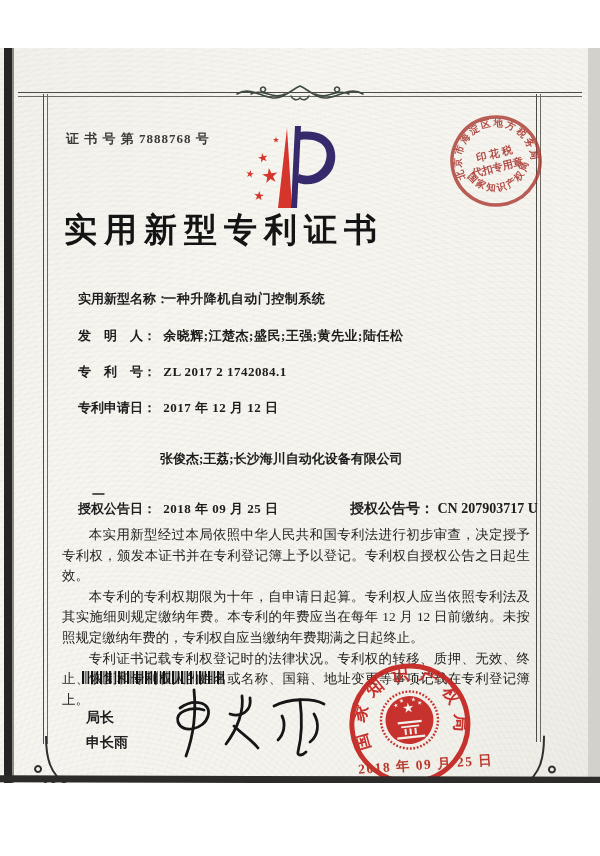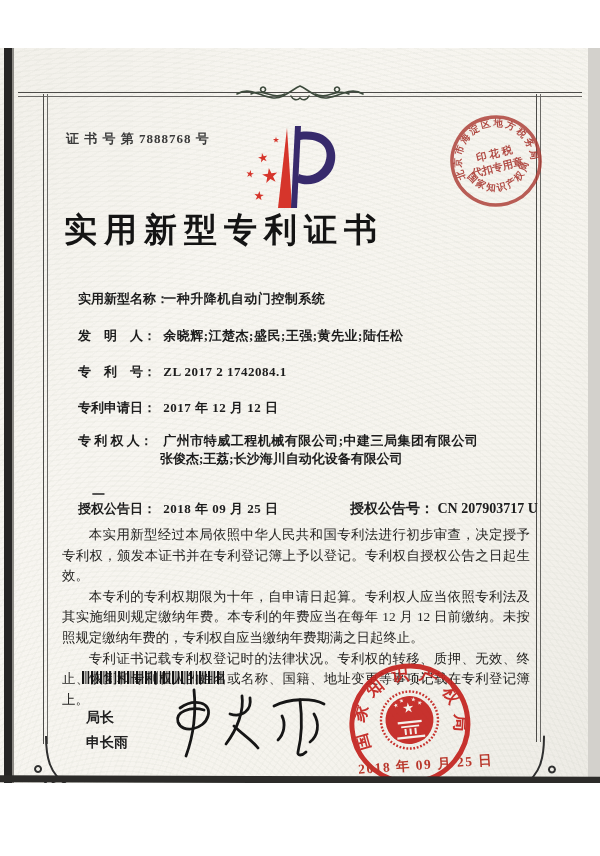--- a/index.html
+++ b/index.html
@@ -120,24 +120,20 @@
     <span class="lab">发　明　人：</span>
     <span class="val">余晓辉;江楚杰;盛民;王强;黄先业;陆任松</span>
   </div>
   <div class="row" style="top:315px">
     <span class="lab">专　利　号：</span>
     <span class="val">ZL 2017 2 1742084.1</span>
   </div>
   <div class="row" style="top:351px">
     <span class="lab">专利申请日：</span>
     <span class="val">2017 年 12 月 12 日</span>
-  </div>
-  <div class="row" style="top:384px">
-    <span class="lab">专 利 权 人：</span>
-    <span class="val">广州市特威工程机械有限公司;中建三局集团有限公司</span>
   </div>
   <div class="val-line2" style="left:160px;top:402px">张俊杰;王荔;长沙海川自动化设备有限公司</div>
   <div class="val-line2" style="left:92px;top:438px">一</div>
   <div class="row" style="top:452px">
     <span class="lab">授权公告日：</span>
     <span class="val">2018 年 09 月 25 日</span>
   </div>
   <div class="grant-right" style="top:452px">
     <span class="lab">授权公告号：</span>
     <span class="val">CN 207903717 U</span>

